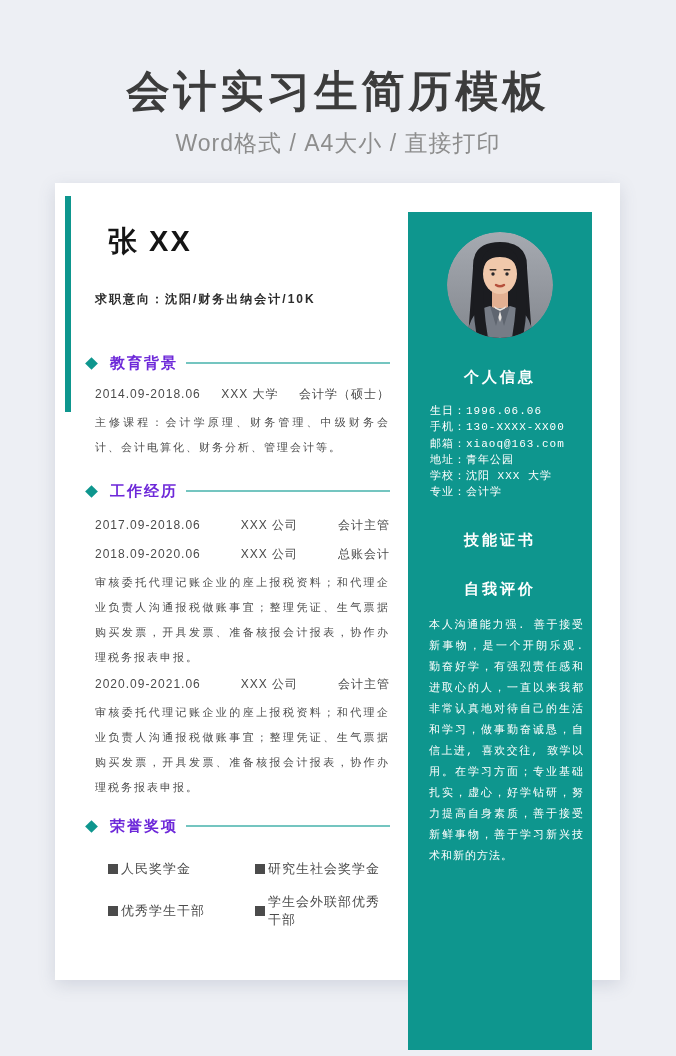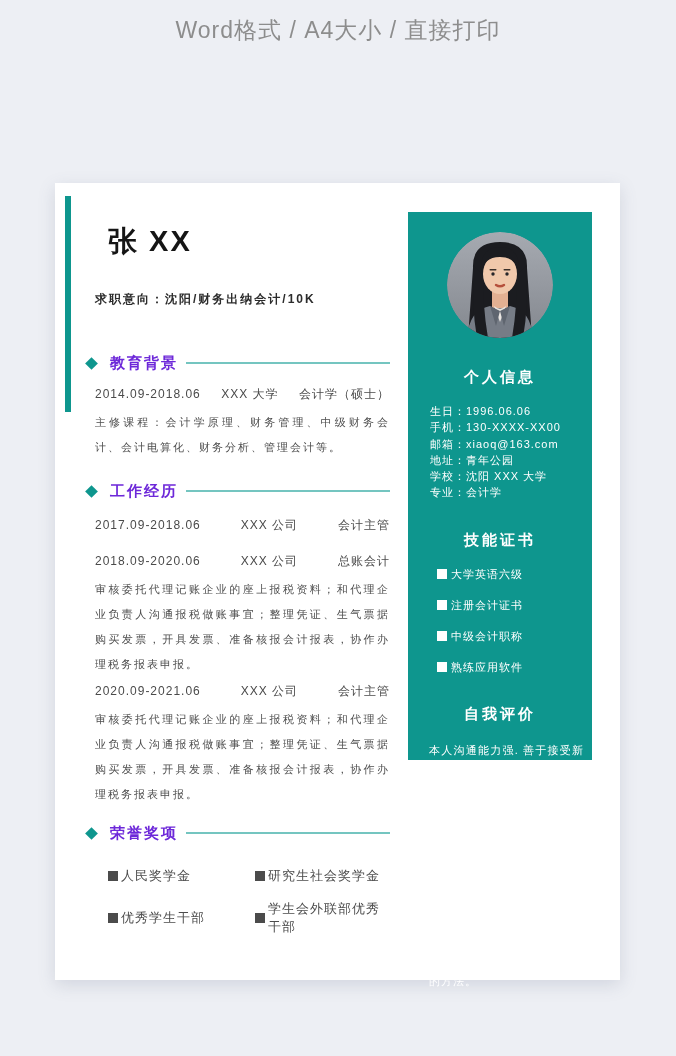--- a/index.html
+++ b/index.html
@@ -62,33 +62,33 @@
   .row {
     display:flex; justify-content:space-between; align-items:baseline;
     font-size:12px; letter-spacing:1px; color:#4a4a4a;
   }
   .row .p { flex:0 0 auto; }
   .para {
     font-size:11px; line-height:25px; letter-spacing:2px; text-align:justify;
     color:var(--body-text);
   }
   .mt13 { margin-top:13px; } .mt16 { margin-top:16px; }
-  .mt12 { margin-top:19px; } .mt6  { margin-top:6px; }  .mt7 { margin-top:7px; }
+  .mt12 { margin-top:12px; } .mt6  { margin-top:6px; }  .mt7 { margin-top:7px; }
   .honors {
     display:grid; grid-template-columns:147px 1fr; row-gap:15px;
     margin:24px 0 0 13px;
   }
   .honor-item { display:flex; align-items:center; font-size:13px; letter-spacing:1px; color:#4c4c4c; }
   .sq-dark {
     width:10px; height:10px; background:var(--bullet-dark); margin-right:3px; flex:0 0 auto;
   }
   
   .sidebar {
-    position:absolute; left:353px; top:29px; width:184px; height:548px;
-    background:var(--accent); color:var(--sidebar-text);
+    position:absolute; left:353px; top:29px; width:184px; height:838px;
+    background:var(--accent); color:var(--sidebar-text);font-family:Liberation Mono, monospace;
   }
   .photo { width:106px; height:106px; margin:20px auto 0; border-radius:50%; overflow:hidden; }
   .sb-h {
     margin-top:30px; text-align:center; font-size:15px; font-weight:bold; letter-spacing:3px;
   }
   .info { list-style:none; margin-top:16px; padding-left:22px; }
   .info li { font-size:11px; line-height:16.3px; letter-spacing:1px; white-space:nowrap; }
   .skills { list-style:none; margin-top:17px; padding-left:29px; }
   .skills li { display:flex; align-items:center; font-size:11px; letter-spacing:1px; }
   .skills li + li { margin-top:16px; }
@@ -96,20 +96,21 @@
   .sb-h.eval-h { margin-top:30px; }
   .eval {
     margin-top:16px; padding:0 8px 0 21px; font-size:11px; line-height:21px;
     letter-spacing:1px; text-align:justify;
   }
 </style>
 </head>
 <body>
 
 <div class="banner">
+  <h1>会计实习生简历模板</h1>
   <div class="sub">Word格式 / A4大小 / 直接打印</div>
 </div>
 
 <div class="card">
   <div class="accent-bar"></div>
 
   <div class="left">
     <h2 class="name">张 XX</h2>
     <p class="objective">求职意向：沈阳/财务出纳会计/10K</p>
 
@@ -212,35 +213,17 @@
     <ul class="info">
       <li><span>生日：</span><span>1996.06.06</span></li>
       <li><span>手机：</span><span>130-XXXX-XX00</span></li>
       <li><span>邮箱：</span><span>xiaoq@163.com</span></li>
       <li><span>地址：</span><span>青年公园</span></li>
       <li><span>学校：</span><span>沈阳 XXX 大学</span></li>
       <li><span>专业：</span><span>会计学</span></li>
     </ul>
 
     <h3 class="sb-h">技能证书</h3>
-    <ul class="skills">
-      <li>
-          <span class="sq-w"></span>
-          <span>大学英语六级</span>
-        </li>
-      <li>
-          <span class="sq-w"></span>
-          <span>注册会计证书</span>
-        </li>
-      <li>
-          <span class="sq-w"></span>
-          <span>中级会计职称</span>
-        </li>
-      <li>
-          <span class="sq-w"></span>
-          <span>熟练应用软件</span>
-        </li>
-    </ul>
 
     <h3 class="sb-h eval-h">自我评价</h3>
     <p class="eval">本人沟通能力强. 善于接受新事物，是一个开朗乐观. 勤奋好学，有强烈责任感和进取心的人，一直以来我都非常认真地对待自己的生活和学习，做事勤奋诚恳，自信上进, 喜欢交往, 致学以用。在学习方面；专业基础扎实，虚心，好学钻研，努力提高自身素质，善于接受新鲜事物，善于学习新兴技术和新的方法。</p>
   </aside>
 </div>
 
 </body></html>

